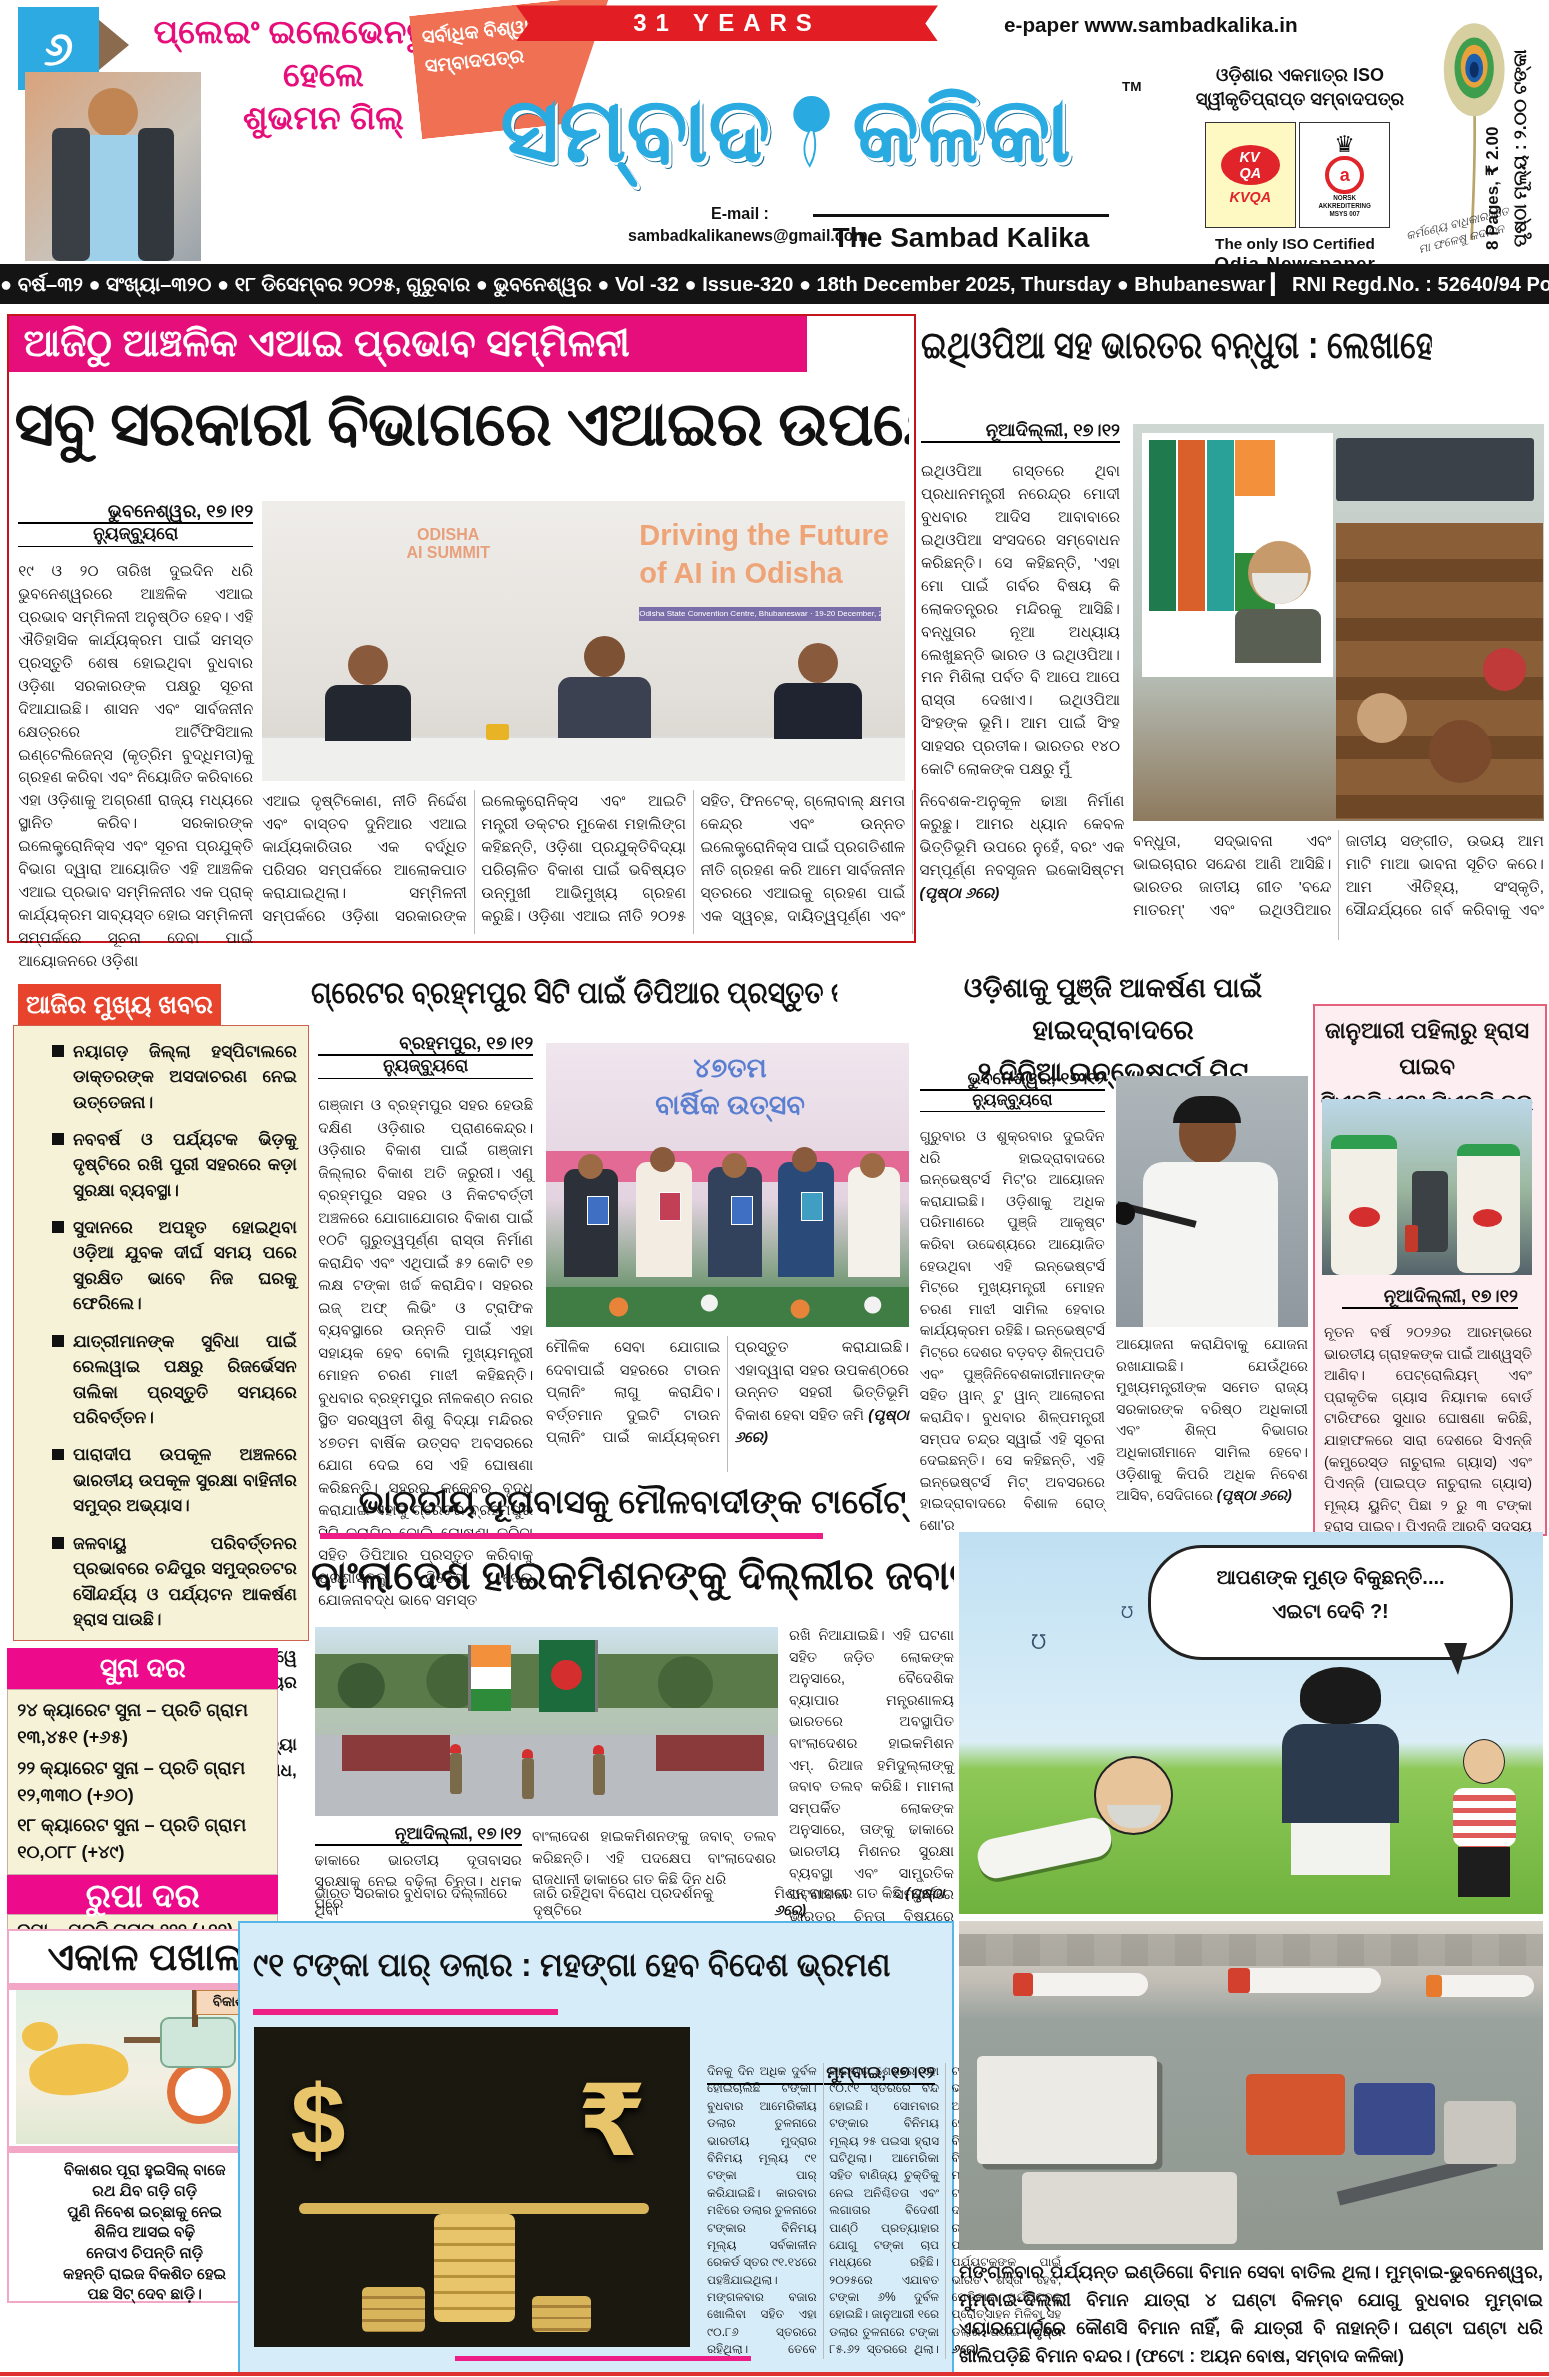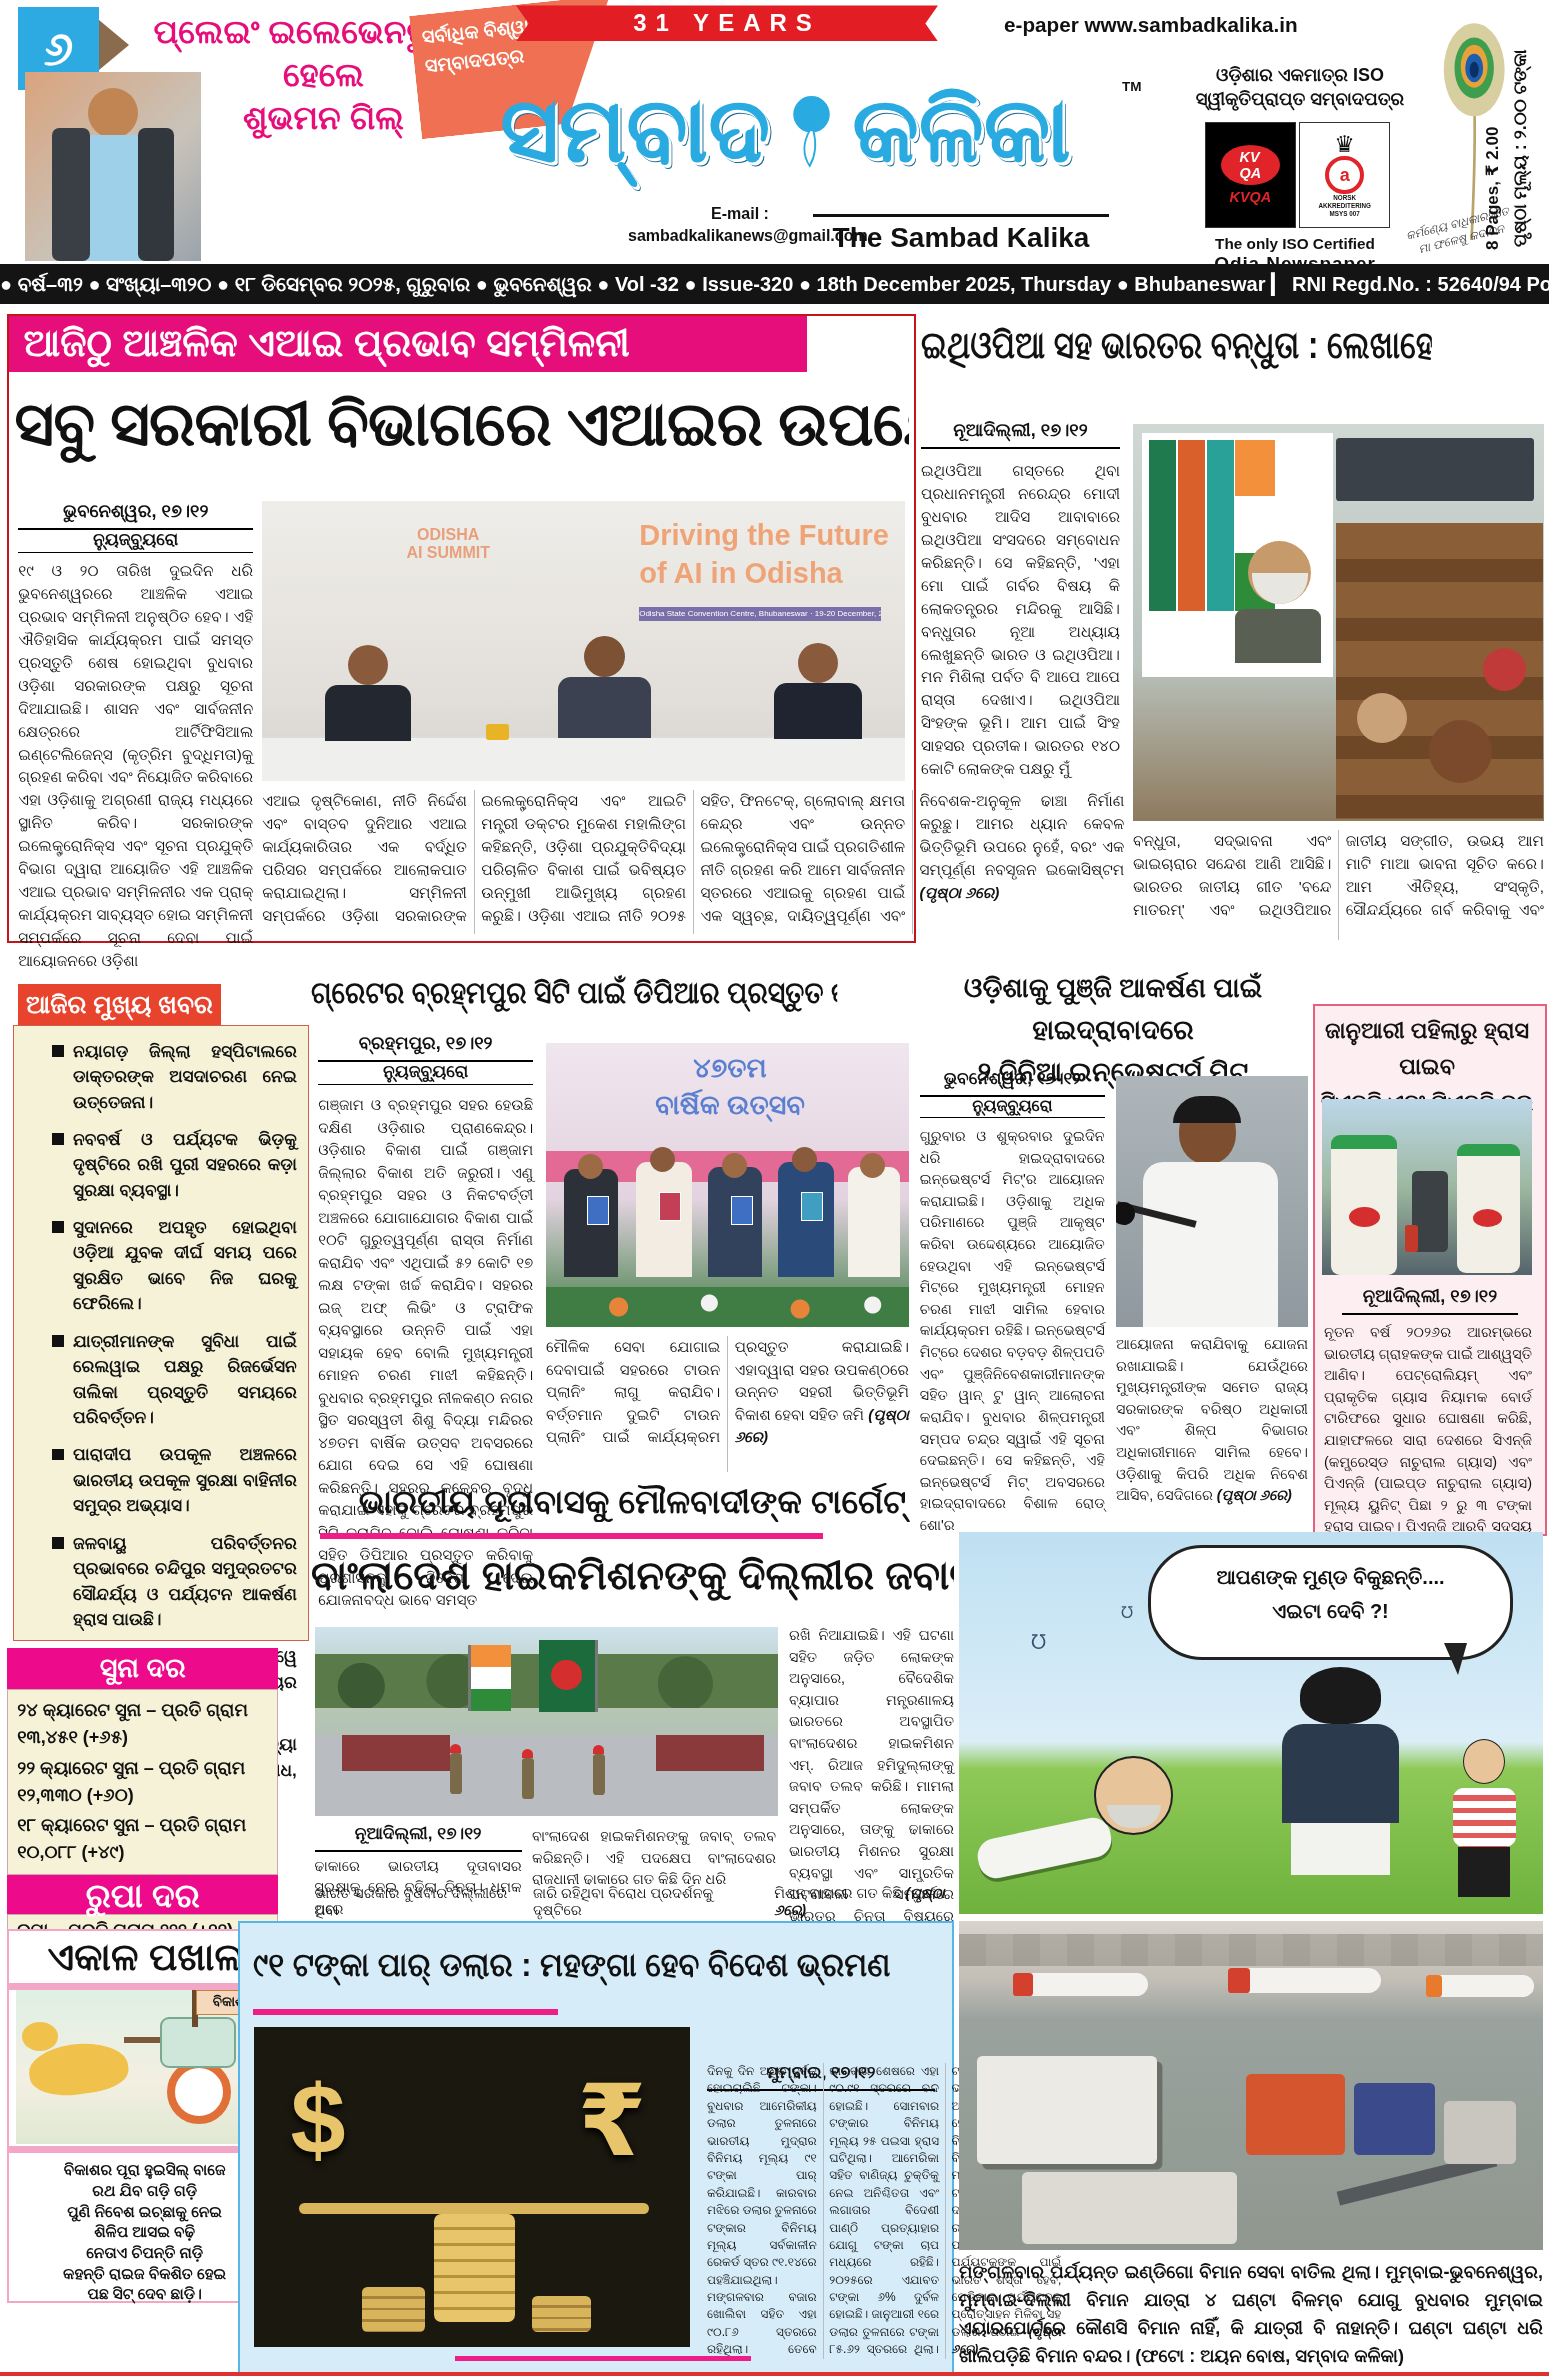--- a/index.html
+++ b/index.html
@@ -5,21 +5,21 @@
   html,body{margin:0;padding:0;background:#fff;}
   body{font-family:"Liberation Sans","DejaVu Sans",sans-serif;color:#111;}
   #page{position:relative;width:1550px;height:2377px;background:#fff;overflow:hidden;}
   .ab{position:absolute;}
   .prel{white-space:pre-line;}
   .nw{white-space:nowrap;overflow:hidden;}
   .jus{text-align:justify;}
   .ctr{text-align:center;}
   .b{font-weight:bold;}
   .body-txt{font-size:15.3px;line-height:1.5;text-align:justify;}
-  .dl{font-weight:bold;font-size:18px;text-align:center;border-bottom:2.2px solid #000;padding-bottom:6px;}
+  .dl{font-weight:bold;font-size:18px;text-align:right;border-bottom:2.2px solid #000;padding-bottom:0;}
   .bu{font-weight:bold;font-size:17px;text-align:center;border-bottom:1.8px solid #000;padding-bottom:1.8px;}
   .cont{font-weight:bold;font-style:italic;margin-top:40px;}
   .photo{overflow:hidden;}
   .colrule{column-rule:0.9px solid #bbb;}
   .pinkbar{background:#ee0b8b;color:#fff;font-weight:bold;text-align:center;}
   .cream{background:#f5f2d8;}
   .bullet-sq{display:inline-block;width:11.7px;height:11.7px;background:#111;flex:0 0 11.7px;margin-top:6.3px;}
   li{display:flex;gap:9px;margin-bottom:11.7px;}
   ul{list-style:none;margin:0;padding:12.6px 10.8px;}
 </style>
@@ -62,21 +62,21 @@
   <div class="ab ctr" style="left:813px;top:214px;width:296px;border-top:3.6px solid #111;padding-top:5.4px;font-size:28px;font-weight:bold;">The Sambad Kalika</div>
 
   <div class="ab b nw" style="left:1004px;top:12.6px;width:341px;font-size:20.7px;">e-paper   www.sambadkalika.in</div>
   <div class="ab b" style="left:1122px;top:79px;font-size:13.5px;">TM</div>
   <div class="ab ctr b" style="left:1185px;top:63px;width:230px;font-size:18px;line-height:1.35;">
     <div>ଓଡ଼ିଶାର ଏକମାତ୍ର ISO</div>
     <div>ସ୍ୱୀକୃତିପ୍ରାପ୍ତ ସମ୍ବାଦପତ୍ର</div>
   </div>
 
   <div class="ab" style="left:1205px;top:122px;width:185px;height:106px;display:flex;gap:3.6px;">
-    <div style="flex:1;border:1.8px solid #333;background:#000000;display:flex;flex-direction:column;align-items:center;justify-content:center;gap:3.6px;">
+    <div style="flex:1;border:1.8px solid #333;background:#fef9c3;display:flex;flex-direction:column;align-items:center;justify-content:center;gap:3.6px;">
       <div style="width:59px;height:40px;border-radius:50%;background:#e1242a;color:#fff;font-weight:bold;font-size:14.4px;font-style:italic;display:flex;align-items:center;justify-content:center;">KV<br>QA</div>
       <div style="color:#e1242a;font-weight:800;font-style:italic;font-size:14.4px;">KVQA</div>
     </div>
     <div style="flex:1;border:1.8px solid #333;background:#fff;display:flex;flex-direction:column;align-items:center;justify-content:center;">
       <div style="font-size:23px;line-height:1;">♛</div>
       <div style="width:30.5px;height:30.5px;border-radius:50%;border:4.5px solid #e1242a;color:#e1242a;font-weight:bold;font-size:18px;display:flex;align-items:center;justify-content:center;">a</div>
       <div class="prel ctr" style="font-size:6.3px;font-weight:bold;line-height:1.2;">NORSK
 AKKREDITERING
 MSYS 007</div>
     </div>

